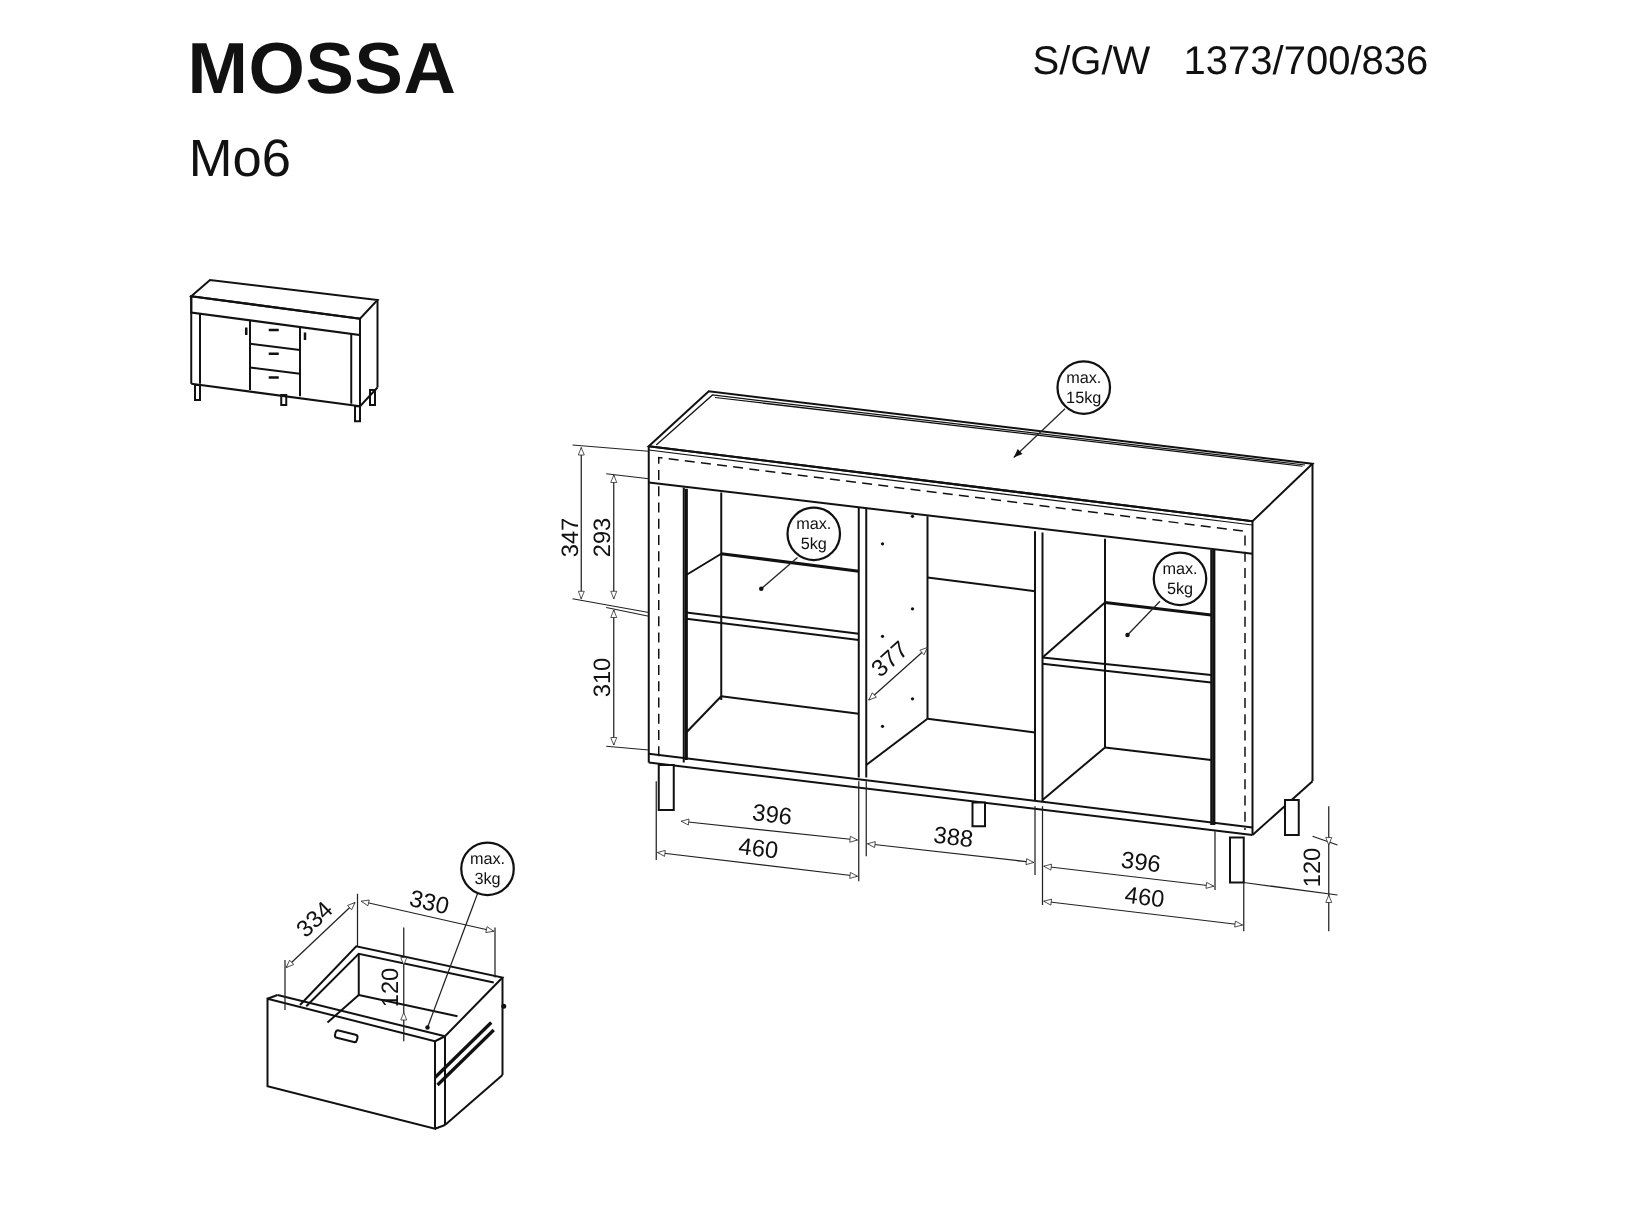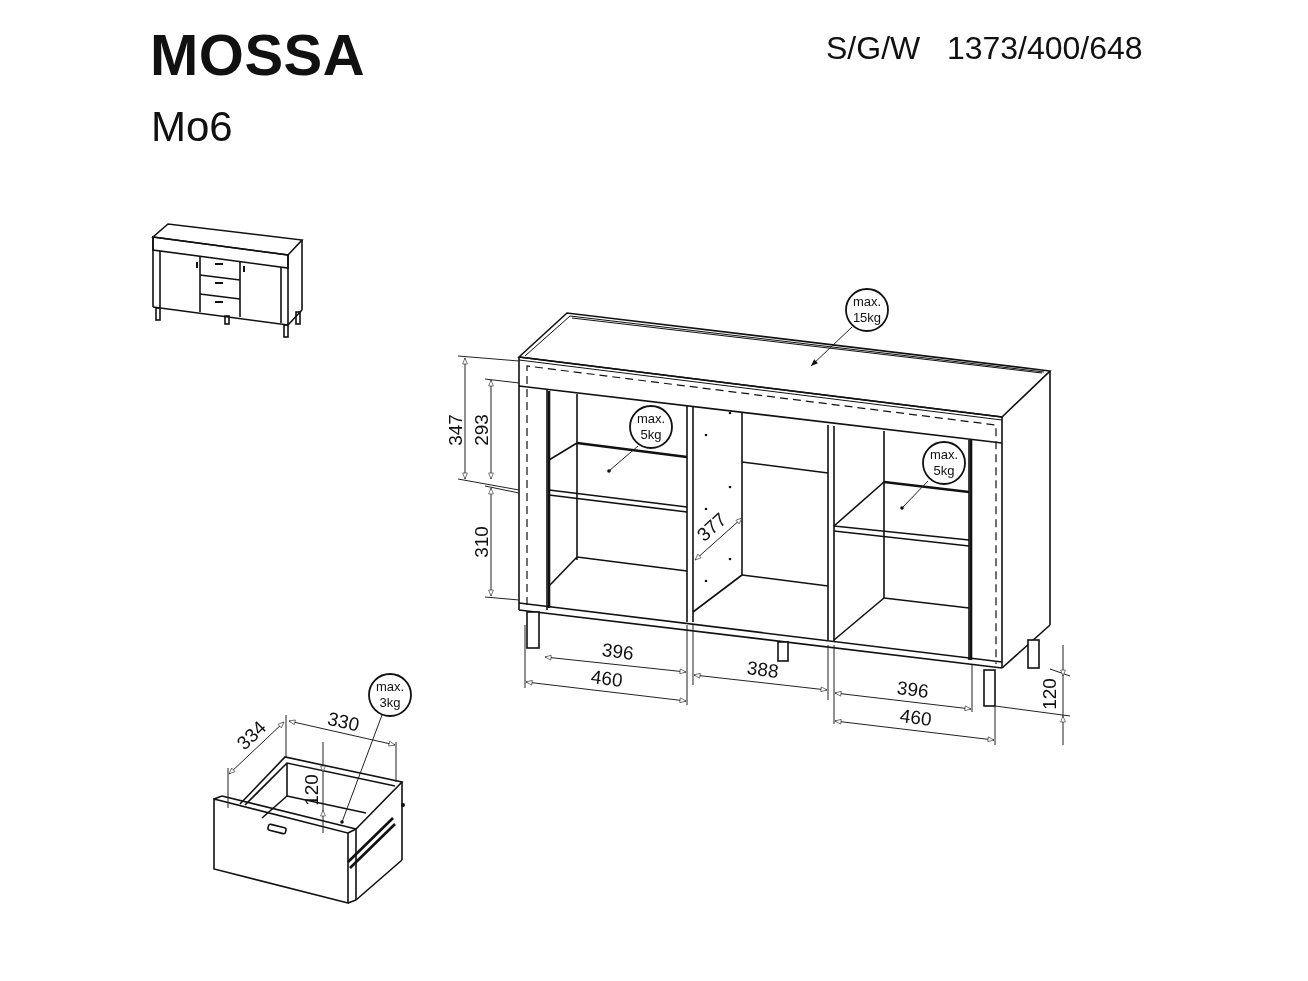--- a/index.html
+++ b/index.html
@@ -16,21 +16,21 @@
     .dim { stroke: #222; stroke-width: 1; fill: none; }
     .lbl { font-size: 19px; fill: #111; font-family: "Liberation Sans", "DejaVu Sans", sans-serif; }
     .clbl { font-size: 13px; fill: #111; font-family: "Liberation Sans", "DejaVu Sans", sans-serif; }
     .white { fill: #ffffff; }
   </style>
 </head>
 <body>
 
 <div class="title">MOSSA</div>
 <div class="subtitle">Mo6</div>
-<div class="dims"><span>S/G/W</span>   <span>1373/400/648</span></div>
+<div class="dims"><span>S/G/W</span>   <span>1373/700/836</span></div>
 
 <svg width="1308" height="981" viewBox="0 0 1308 981" xmlns="http://www.w3.org/2000/svg">
   <defs>
     <marker id="arr" viewBox="0 0 10 10" refX="10" refY="5" markerWidth="9" markerHeight="6" orient="auto-start-reverse">
       <path d="M0,1 L10,5 L0,9 Z" fill="#fff" stroke="#222" stroke-width="1"></path>
     </marker>
     <marker id="arrb" viewBox="0 0 10 10" refX="10" refY="5" markerWidth="10" markerHeight="7" orient="auto">
       <path d="M0,1 L10,5 L0,9 Z" fill="#111"></path>
     </marker>
   </defs>

